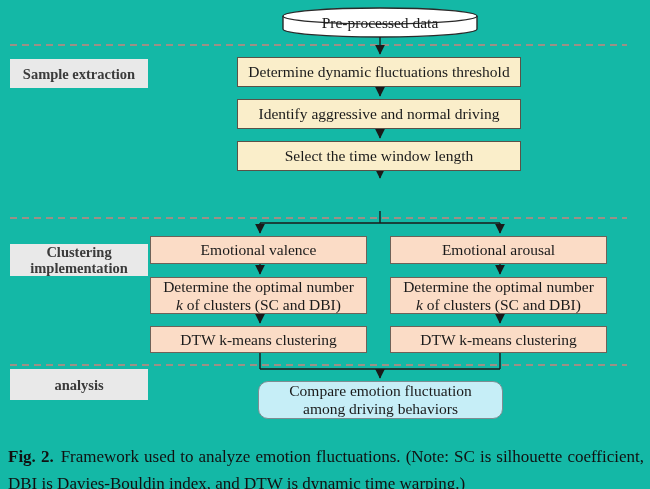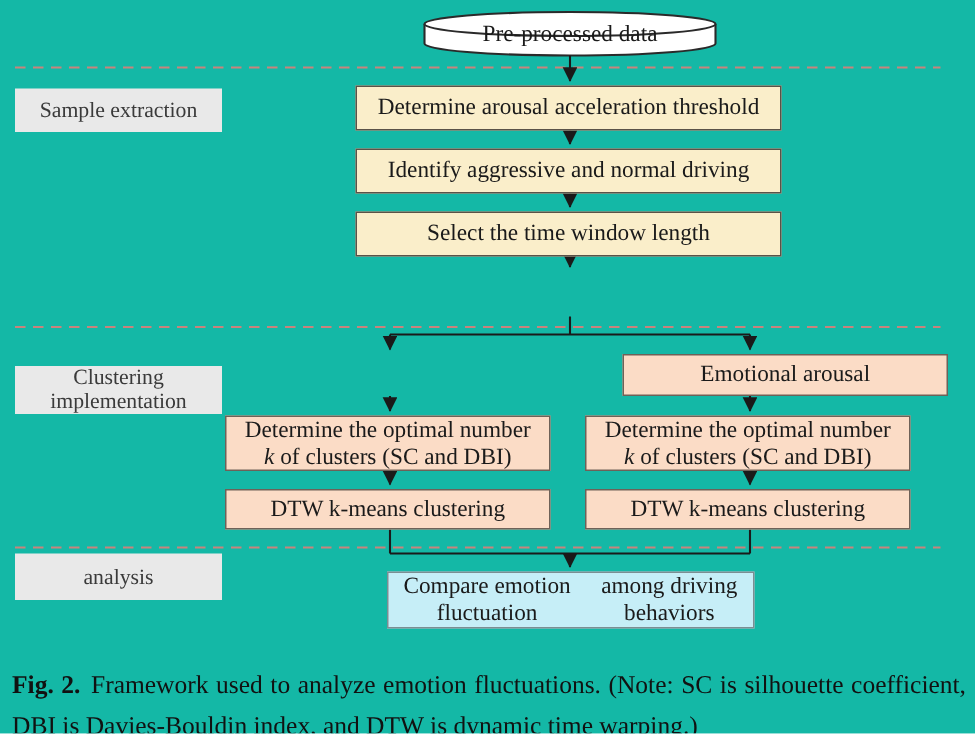--- a/index.html
+++ b/index.html
@@ -11,21 +11,21 @@
   .node{
     position:absolute;display:flex;align-items:center;justify-content:center;
     text-align:center;font-size:15.5px;line-height:18px;box-sizing:border-box;
   }
   .step{background:#faeeca;border:1px solid #5a5248;}
   .cluster{background:#fbdcc6;border:1px solid #6e6258;}
   .final{background:#c6eef7;border:1px solid #7d8d92;}
   .slabel{
     position:absolute;left:10px;width:138px;background:#e9e9e9;color:#3a3a3a;
     display:flex;flex-direction:column;align-items:center;justify-content:center;
-    text-align:center;font-size:14.5px;line-height:16px;
+    text-align:center;font-size:14.5px;line-height:16px;font-weight:bold;
   }
   .cyl-text{
     position:absolute;left:283px;top:10px;width:194px;height:25px;
     display:flex;align-items:center;justify-content:center;font-size:15.5px;
   }
   .caption{
     position:absolute;left:8px;top:443px;width:636px;
     font-size:17px;line-height:27px;text-align:justify;color:#111;
   }
   .caption .figlab{font-weight:bold;}
@@ -81,49 +81,52 @@
   </div>
   <div class="slabel" style="top:227px;height:32px;margin-top:17px;">
     <span>Clustering</span>
     <span>implementation</span>
   </div>
   <div class="slabel" style="top:369px;height:31px;">
     <span>analysis</span>
   </div>
 
   <div class="node step" style="left:237px;top:57px;width:284px;height:30px;">
-    <span>Determine arousal acceleration threshold</span>
+    <span>Determine dynamic fluctuations threshold</span>
   </div>
   <div class="node step" style="left:237px;top:99px;width:284px;height:30px;">
     <span>Identify aggressive and normal driving</span>
   </div>
   <div class="node step" style="left:237px;top:141px;width:284px;height:30px;">
     <span>Select the time window length</span>
   </div>
 
+  <div class="node cluster" style="left:150px;top:236px;width:217px;height:28px;">
+    <span>Emotional valence</span>
+  </div>
   <div class="node cluster" style="left:150px;top:277px;width:217px;height:37px;flex-direction:column;">
     <span><span>Determine the optimal number</span></span>
     <span><span class="ital">k</span><span> of clusters (SC and DBI)</span></span>
   </div>
   <div class="node cluster" style="left:150px;top:326px;width:217px;height:27px;">
     <span>DTW k-means clustering</span>
   </div>
 
-  <div class="node cluster" style="left:390px;top:236px;width:217px;height:28px;margin-left:25px;">
+  <div class="node cluster" style="left:390px;top:236px;width:217px;height:28px;">
     <span>Emotional arousal</span>
   </div>
   <div class="node cluster" style="left:390px;top:277px;width:217px;height:37px;flex-direction:column;">
     <span><span>Determine the optimal number</span></span>
     <span><span class="ital">k</span><span> of clusters (SC and DBI)</span></span>
   </div>
   <div class="node cluster" style="left:390px;top:326px;width:217px;height:27px;">
     <span>DTW k-means clustering</span>
   </div>
 
-  <div class="node final" style="left:258px;top:381px;width:245px;height:38px;flex-direction:row;">
+  <div class="node final" style="left:258px;top:381px;width:245px;height:38px;flex-direction:column;border-radius:10px;">
     <span>Compare emotion fluctuation</span>
     <span>among driving behaviors</span>
   </div>
 
   <div class="caption">
     <span class="figlab">Fig. 2.</span><span class="captext">Framework used to analyze emotion fluctuations. (Note: SC is silhouette coefficient, DBI is Davies-Bouldin index, and DTW is dynamic time warping.)</span>
   </div>
 
 </div>
 

